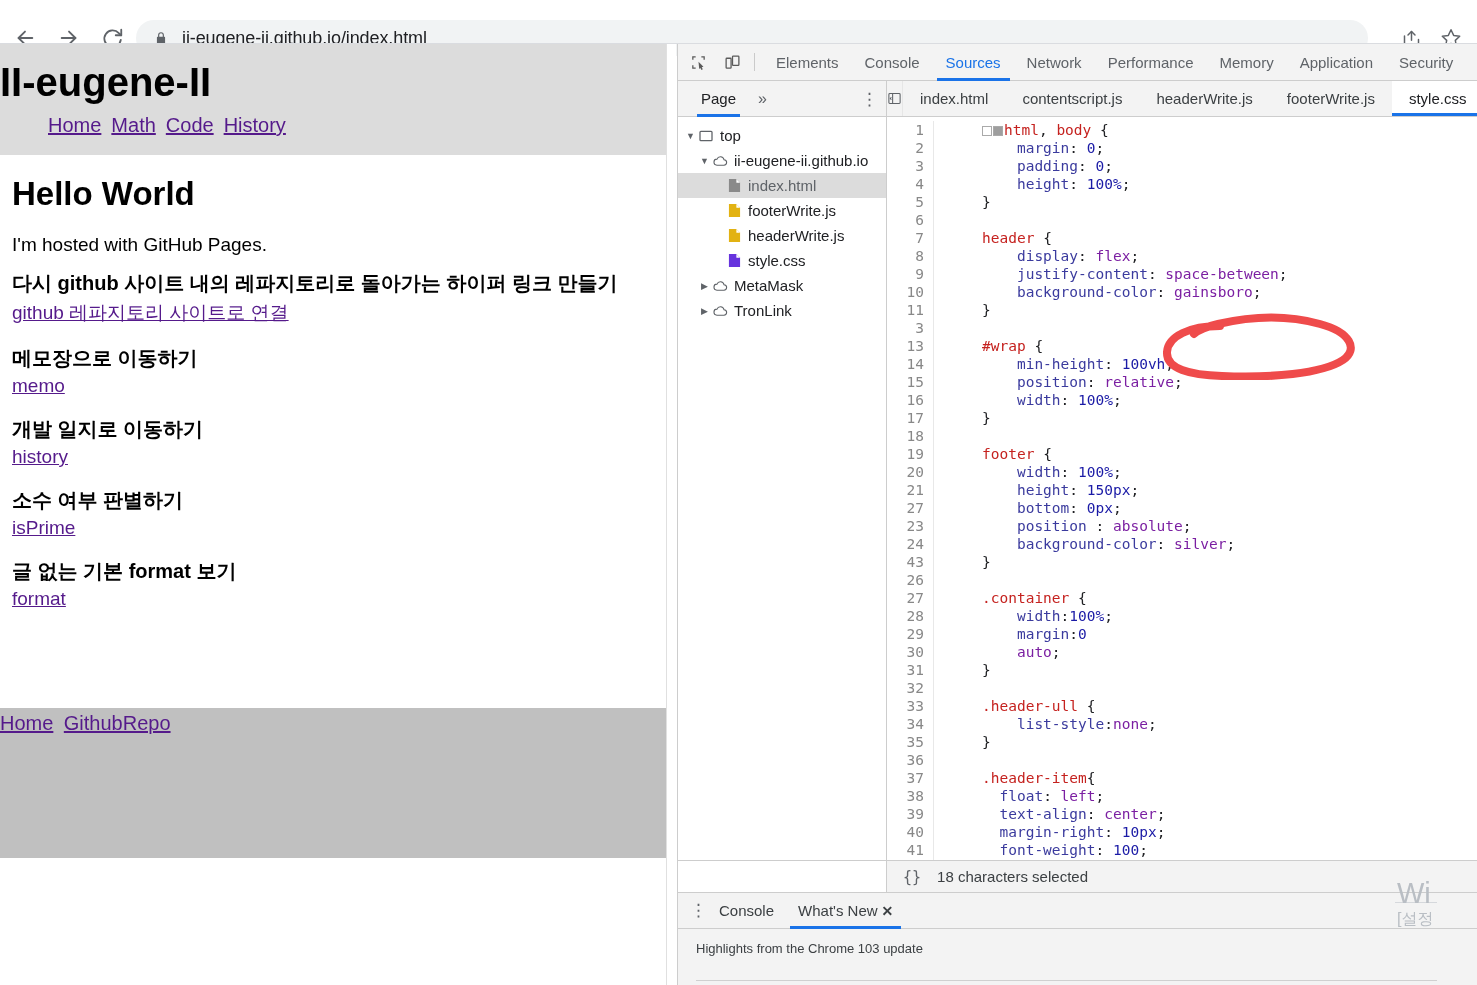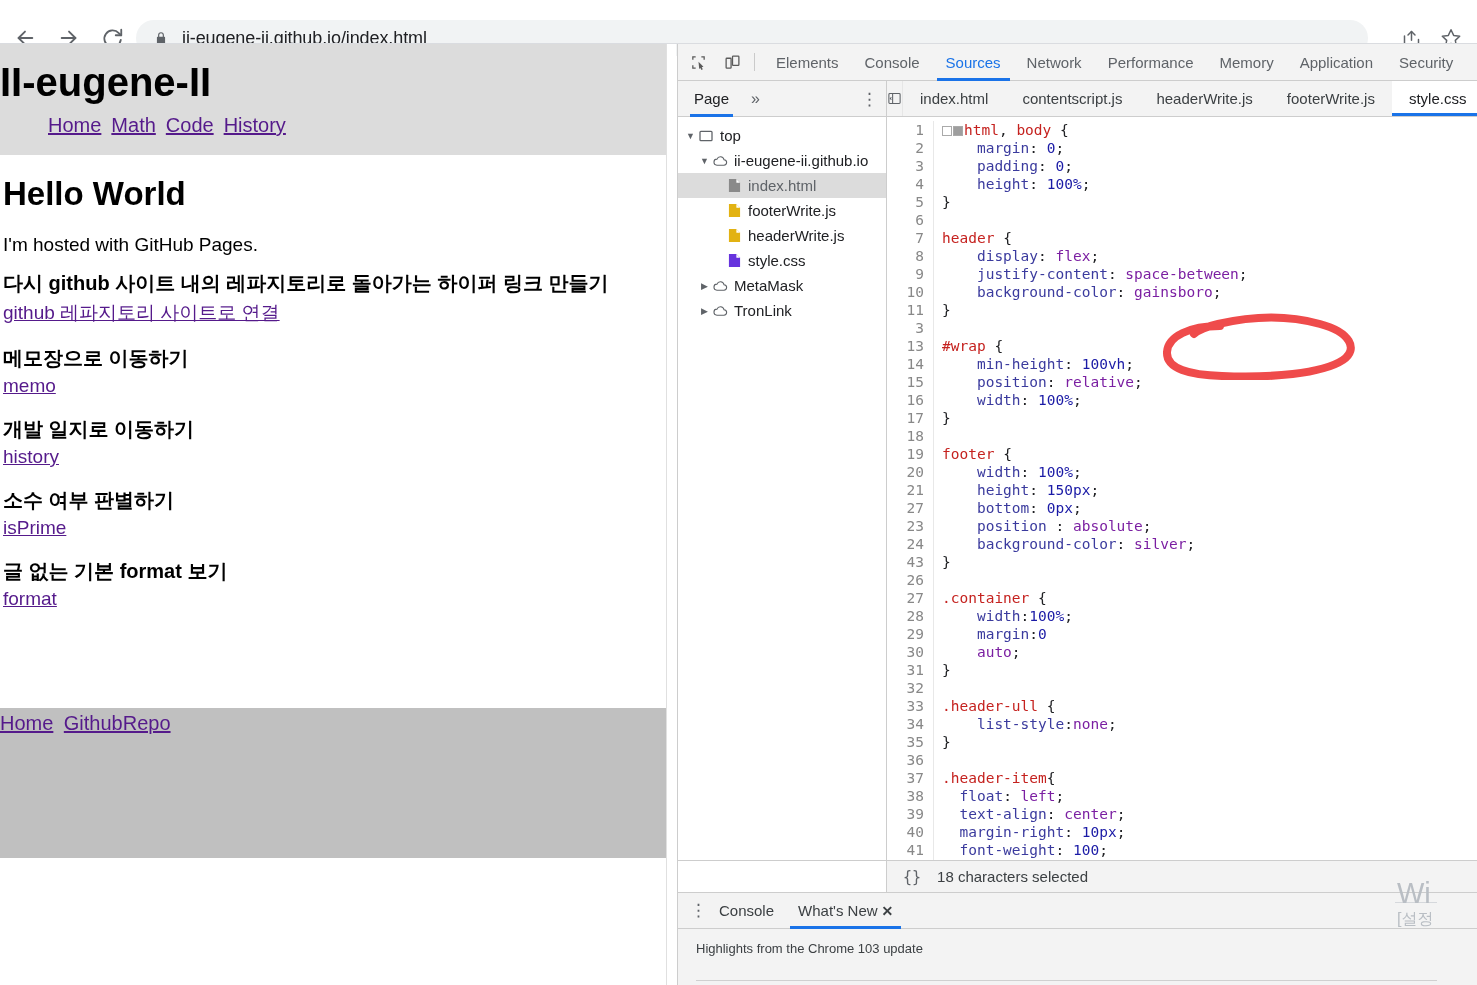--- a/index.html
+++ b/index.html
@@ -64,21 +64,21 @@
     font-size: 40px; font-weight: bold; color: #000; line-height: 1.1;
     font-family: "Liberation Sans", sans-serif;
   }
   #header-nav { padding: 6px 0 16px 48px; }
   #header-nav ul { list-style: none; margin: 0; padding: 0; display: flex; }
   #header-nav li { float: left; text-align: center; margin-right: 10px; font-weight: 100; }
   a.pagelink {
     color: #551a8b; text-decoration: underline; font-size: 20px;
     font-family: "Liberation Sans", sans-serif;
   }
-  #page-body { padding: 0 0 0 3px; background: #fff; }
+  #page-body { padding: 0 0 0 12px; background: #fff; }
   #hello-heading {
     margin: 0; padding: 20px 0 10px 0; font-size: 33px; font-weight: bold; color: #000;
   }
   .page-para {
     margin: 0; padding: 10px 0 4px 0; font-size: 19px; color: #000; line-height: 1.25;
   }
   .page-para.k { font-size: 20px; font-weight: bold; }
   .link-line { padding: 0 0 10px 0; }
   .link-line a { font-size: 19px; }
   #page-gap { height: 88px; }
@@ -113,21 +113,21 @@
 
   #dt-sub {
     height: 36px; background: #f3f3f3; border-bottom: 1px solid #cdcdcd;
     display: flex; align-items: stretch;
   }
   #dt-nav-head {
     width: 209px; display: flex; align-items: center; position: relative;
     border-right: 1px solid #cdcdcd;
   }
   #nav-page-tab {
-    margin-left: 16px; font-size: 15px; color: #202124; height: 36px;
+    margin-left: 23px; font-size: 15px; color: #202124; height: 36px;
     display: flex; align-items: center; position: relative;
   }
   #nav-page-tab::after {
     content: ""; position: absolute; left: -4px; right: -4px; bottom: 0; height: 3px; background: #1a73e8;
   }
   #nav-more-chevrons { margin-left: 22px; font-size: 16px; color: #5f6368; }
   #nav-kebab {
     position: absolute; right: 8px; top: 50%; transform: translateY(-50%);
     font-size: 17px; color: #5f6368; letter-spacing: 0; line-height: 1;
   }
@@ -167,21 +167,21 @@
   #code-area {
     font-family: "DejaVu Sans Mono", monospace; font-size: 14.5px; line-height: 18px;
     padding-top: 4px; position: relative;
   }
   .code-line { display: flex; height: 18px; white-space: pre; }
   .ln {
     width: 46px; text-align: right; padding-right: 9px; color: #888888;
     flex: none; font-family: "DejaVu Sans Mono", monospace;
   }
   .lsep { width: 1px; background: #e8e8e8; flex: none; }
-  .code { padding-left: 8px; color: #202124; }
+  .code { padding-left: 8px; color: #202124; margin-left: 40px; }
   .sel { color: #c5221f; }
   .prop { color: #3b3b9e; }
   .val { color: #1a1aa6; }
   .kw { color: #7b1fa2; }
   .brace { color: #202124; }
   .sw { display: inline-block; width: 10px; height: 10px; border: 1px solid #aaa; vertical-align: -1px; margin-right: 1px; }
 
   #annotation-circle {
     position: absolute; left: 273px; top: 195px; width: 205px; height: 68px;
     pointer-events: none;

